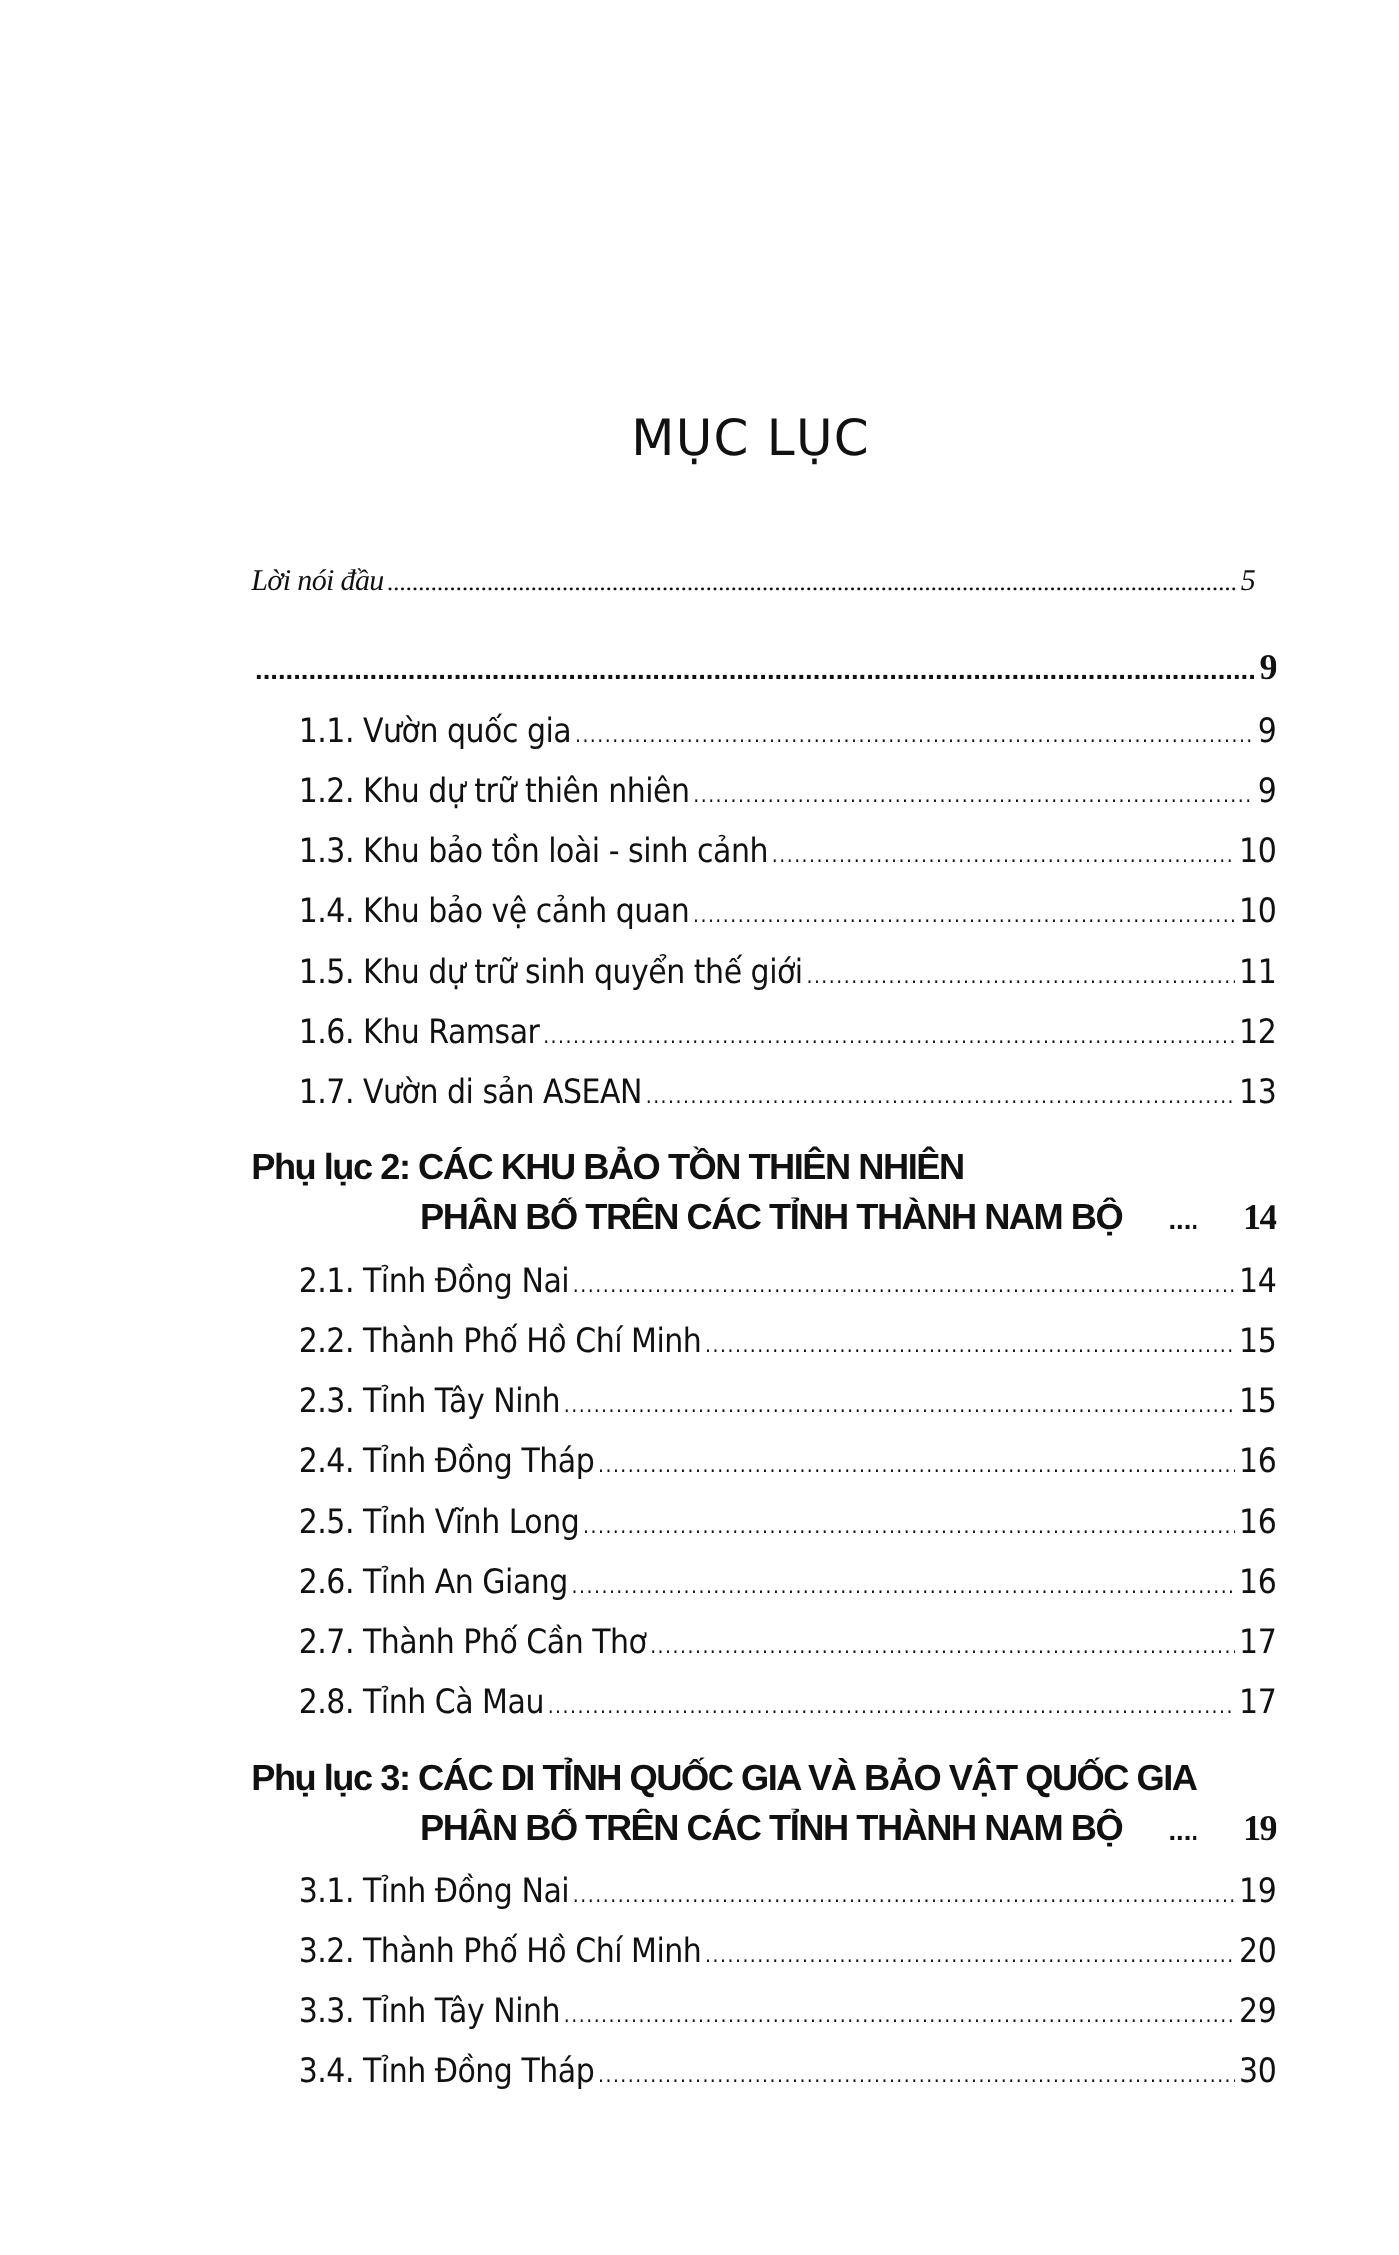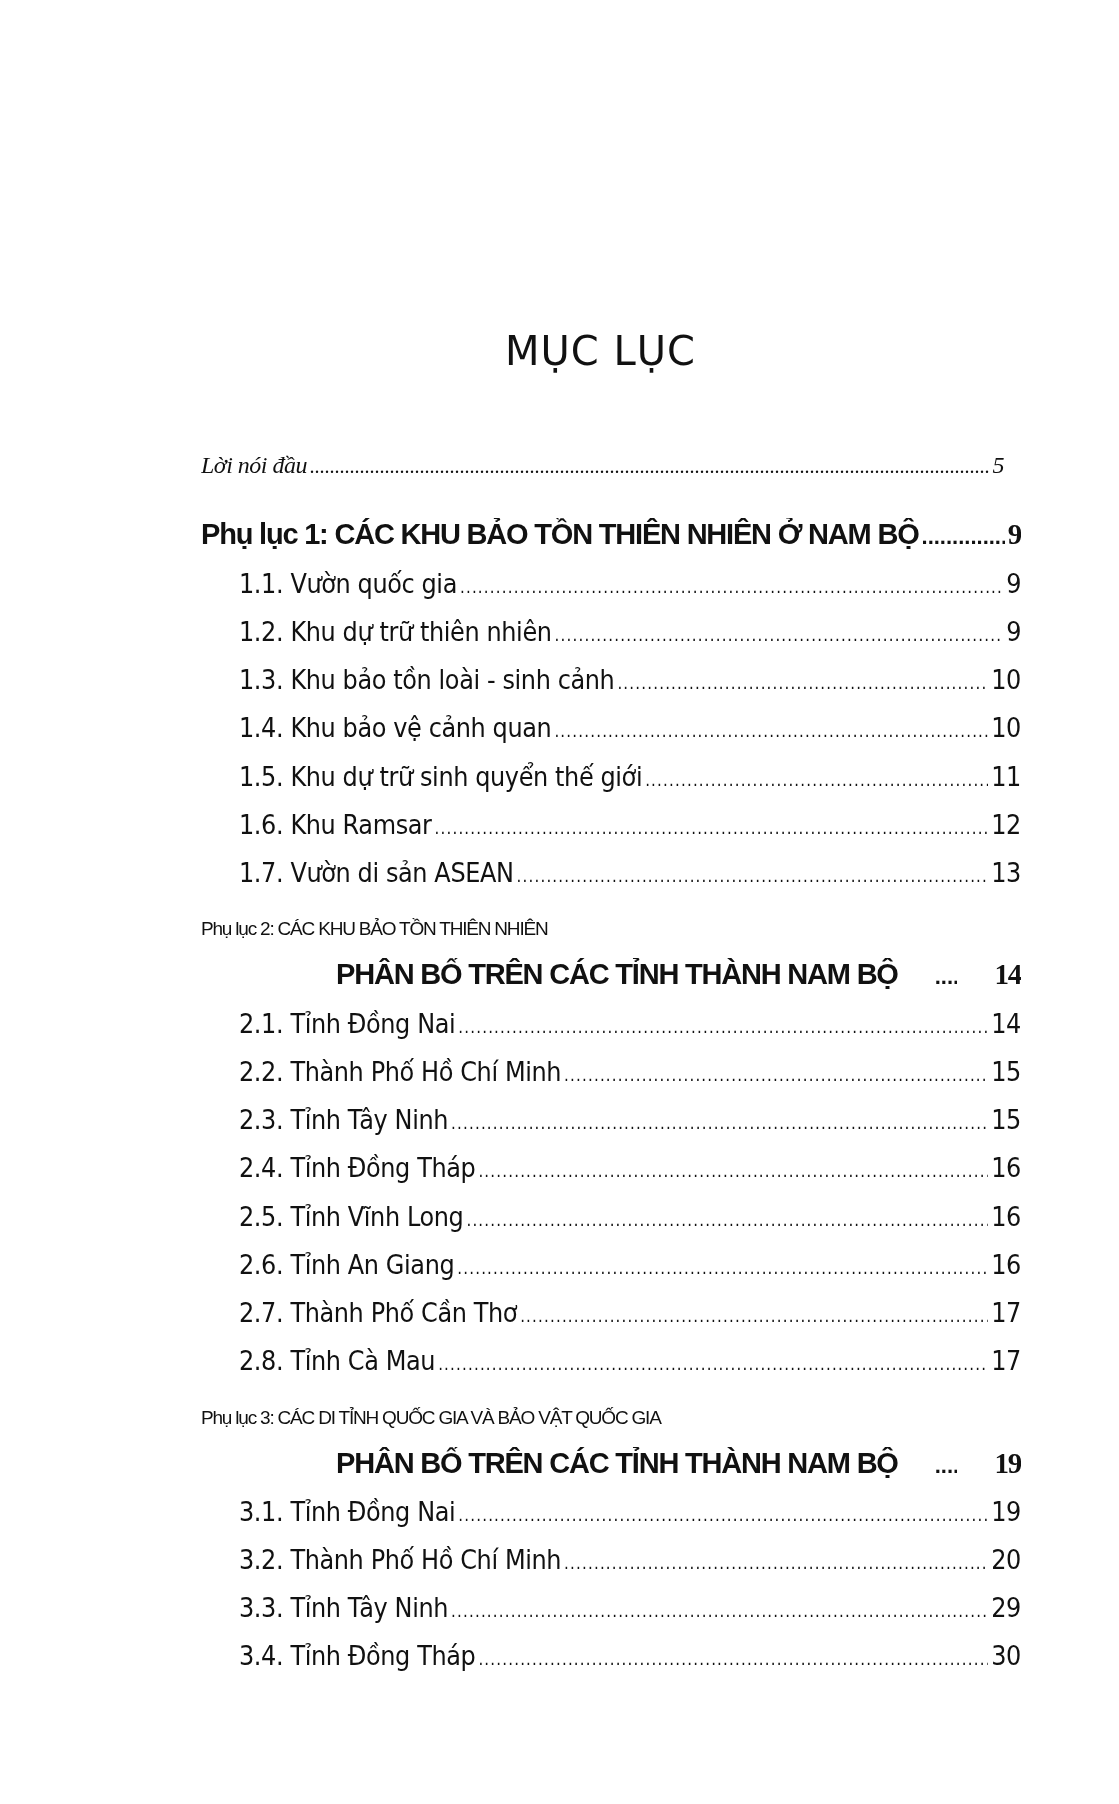--- a/index.html
+++ b/index.html
@@ -24,42 +24,41 @@
     content: "..........................................................................................................................................................................................................................................";
   }
   .row .num { flex: 0 0 auto; text-align: right; }
 
   .preface { left: 160px; width: 803px; font-family: "Liberation Serif", serif; font-style: italic; font-size: 24px; letter-spacing: -0.5px; }
   .preface .dots { letter-spacing: 0px; font-size: 20px; }
 
   .appendix { left: 160px; width: 820px; font-family: "Liberation Sans", sans-serif; font-weight: bold; font-size: 29px; letter-spacing: -1.2px; transform-origin: left; }
   .appendix .dots { letter-spacing: 0px; font-size: 22px; }
   .appendix .num { font-family: "Liberation Serif", serif; font-weight: bold; font-size: 29px; }
-  .appendix-line1 { position: absolute; left: 160px; font-family: "Liberation Sans", sans-serif; font-weight: normal; font-size: 19px; letter-spacing: -1.2px; white-space: nowrap; }
+  .appendix-line1 { position: absolute; left: 160px; font-family: "Liberation Sans", sans-serif; font-weight: bold; font-size: 29px; letter-spacing: -1.2px; white-space: nowrap; }
   .appendix-cont { left: 295px; width: 685px; gap: 34px; }
 
   .sub { left: 198px; width: 782px; font-family: "DejaVu Sans", sans-serif; font-size: 24px; letter-spacing: -0.4px; transform: scaleY(1.12); transform-origin: left bottom; }
   .sub .dots { font-size: 15px; letter-spacing: 1.2px; }
   .sub .num { font-family: "DejaVu Sans", sans-serif; font-size: 24px; }
 </style>
 </head>
 <body>
 
 <div class="page">
 
   <div class="title">MỤC LỤC</div>
 
   <div class="row preface" style="top:452px;">
     <span class="label">Lời nói đầu</span>
     <span class="dots"></span>
     <span class="num">5</span>
   </div>
 
   <div class="row appendix" style="top:518px;">
-    <span class="label">Phụ lục 1: CÁC KHU BẢO TỒN THIÊN NHIÊN Ở NAM BỘ</span>
     <span class="dots"></span>
     <span class="num">9</span>
   </div>
 
   <div class="row sub" style="top:572px;">
     <span class="label">1.1. Vườn quốc gia</span>
     <span class="dots"></span>
     <span class="num">9</span>
   </div>
   <div class="row sub" style="top:620px;">

